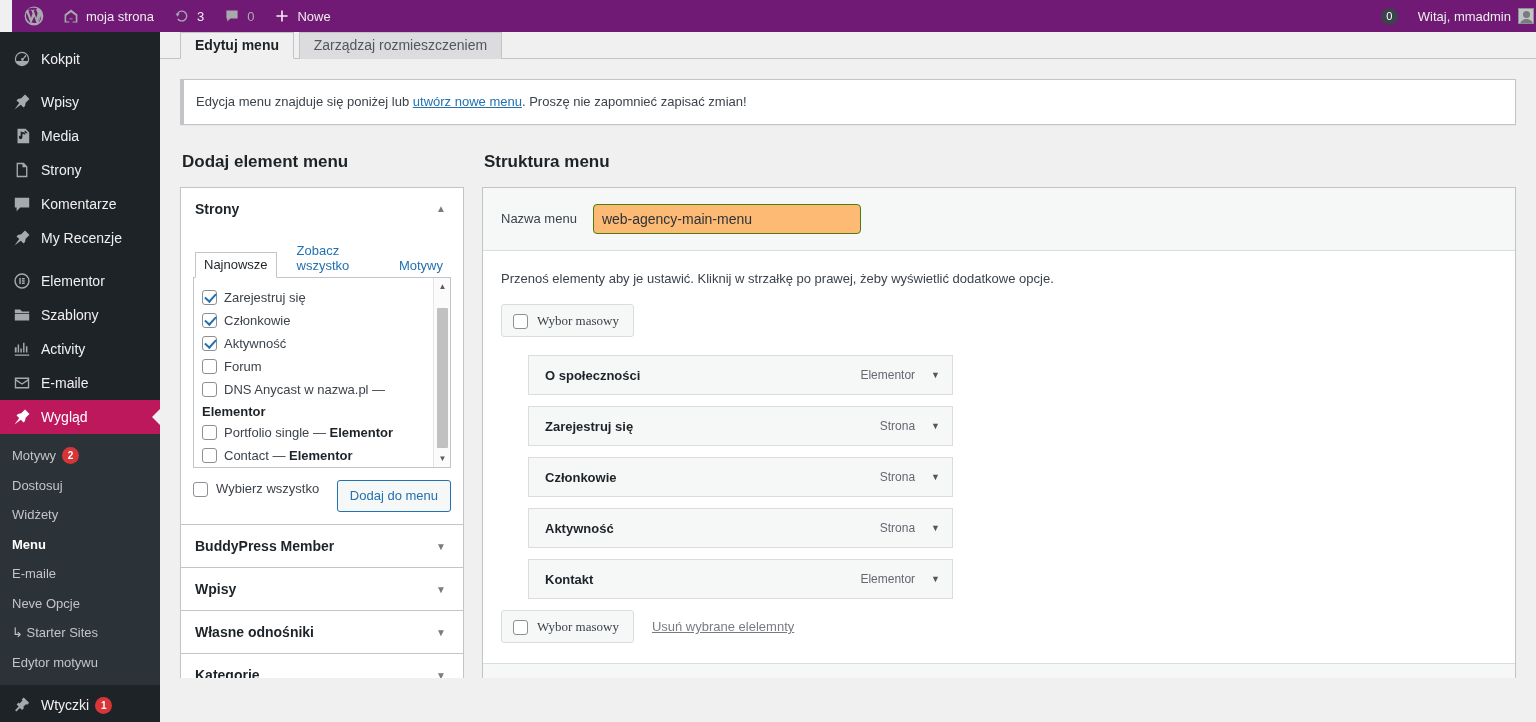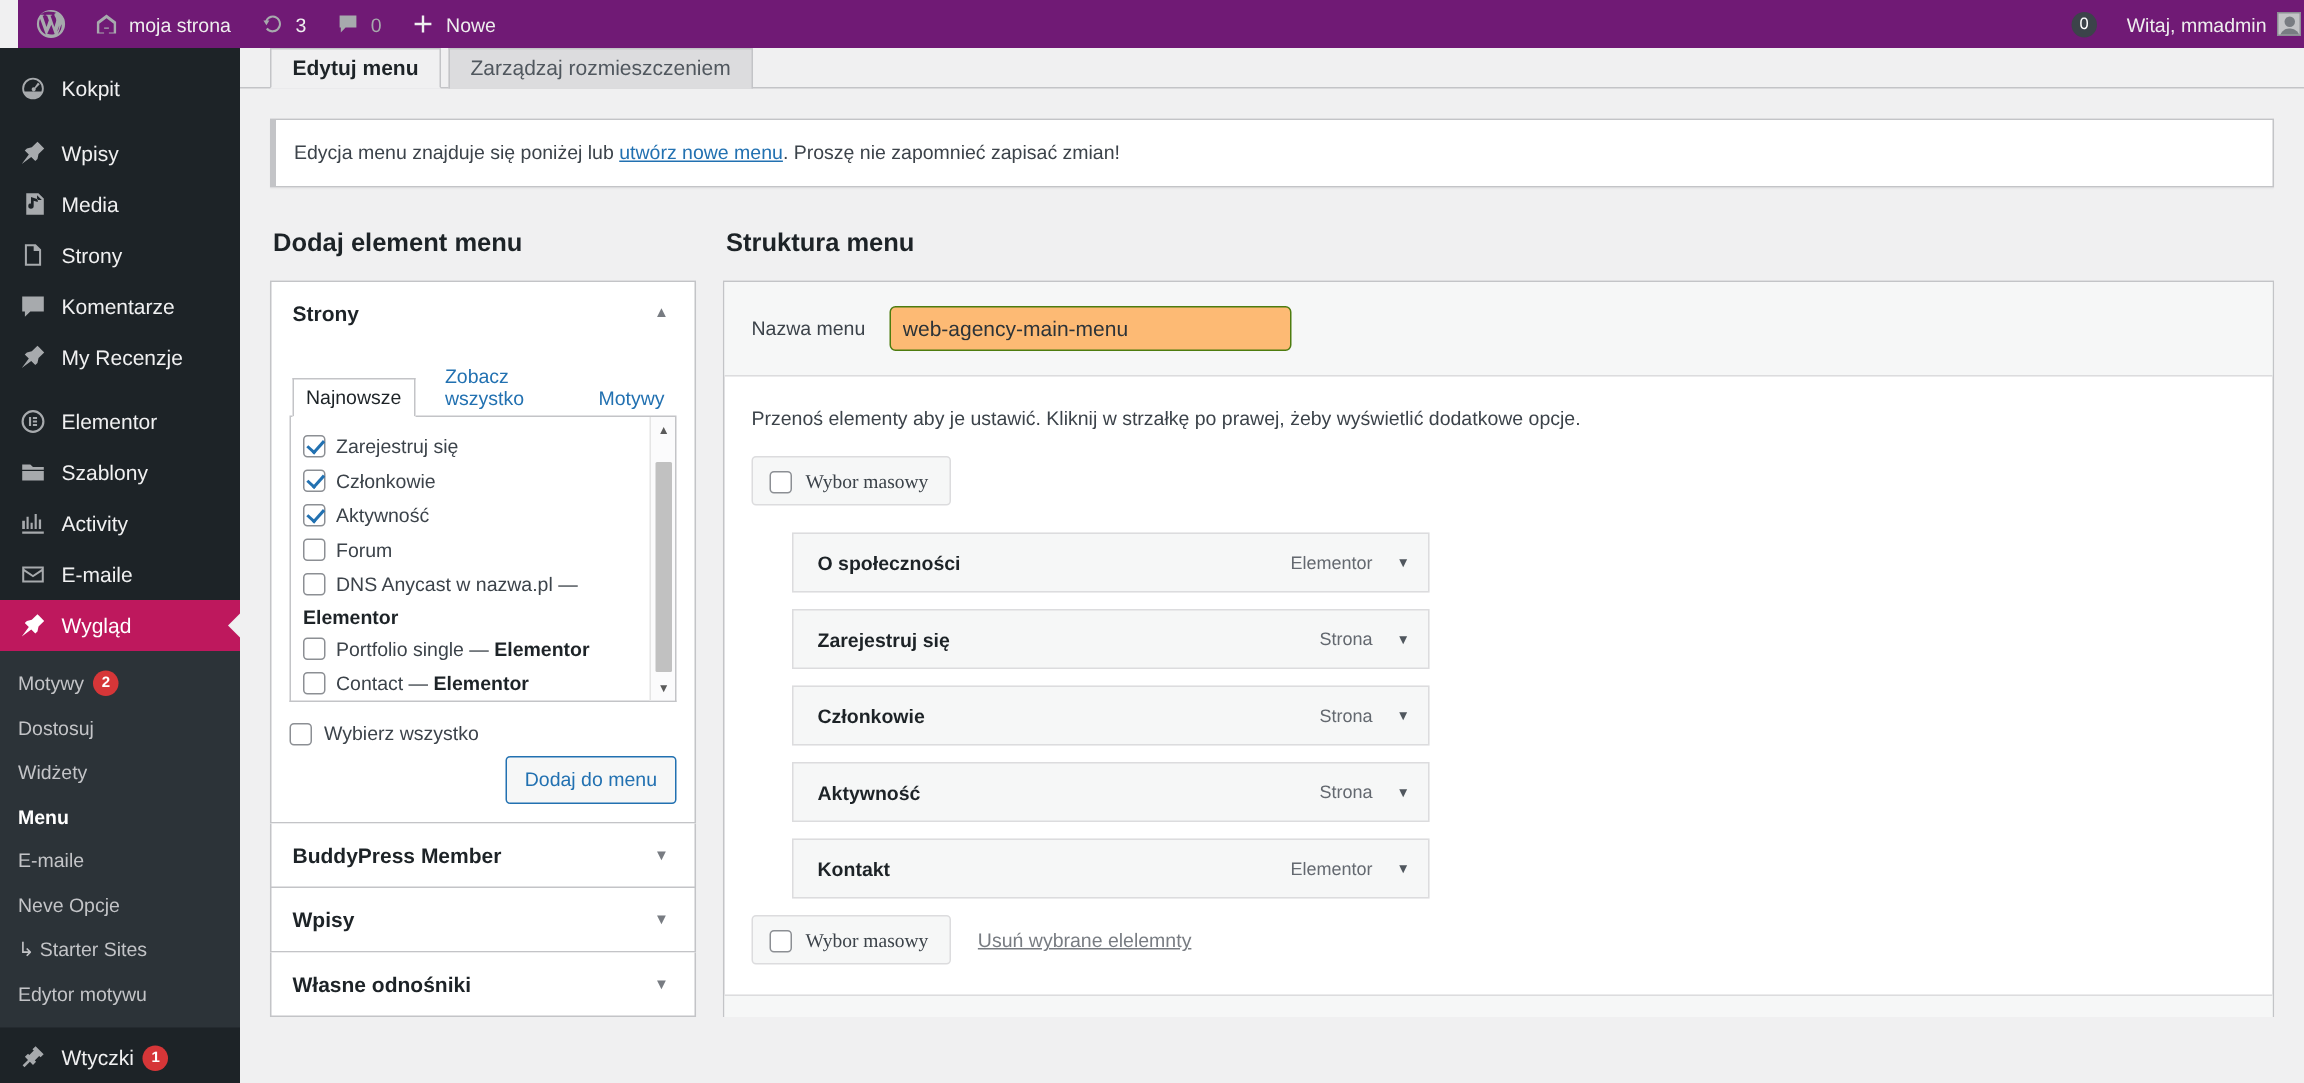--- a/index.html
+++ b/index.html
@@ -198,21 +198,21 @@
     top: 30px; height: 140px; background: #c1c1c1; border-radius: 1px;
   }
 
   .box-footer {
     display: flex; align-items: flex-start; justify-content: space-between;
     padding: 12px 0 0 0;
   }
   .sel-all { display: flex; align-items: center; gap: 8px; font-size: 13px; color: #3c434a; }
   .btn {
     display: inline-block; padding: 5px 12px; font-size: 13px; line-height: 1.6;
-    border-radius: 3px; cursor: pointer; white-space: nowrap; margin-top: 24px;
+    border-radius: 3px; cursor: pointer; white-space: nowrap;
   }
   .btn-secondary {
     background: #f6f7f7; border: 1px solid #2271b1; color: #2271b1;
   }
   .btn-primary {
     background: #2271b1; border: 1px solid #2271b1; color: #fff;
   }
 
   
   .menu-edit-panel {

